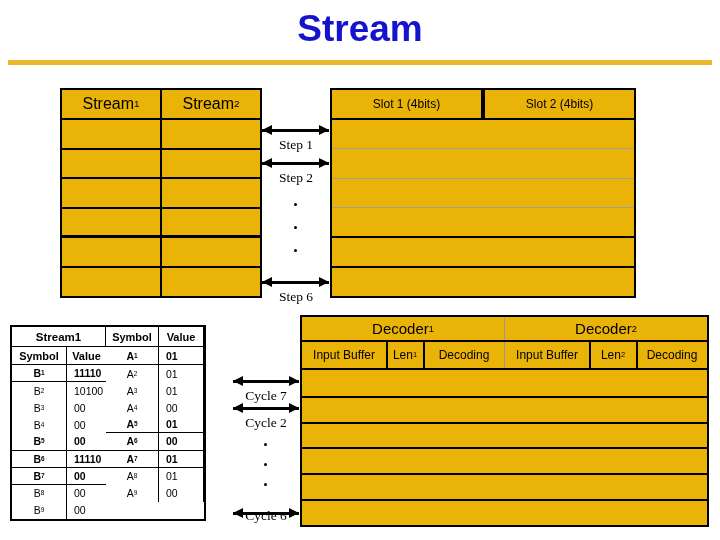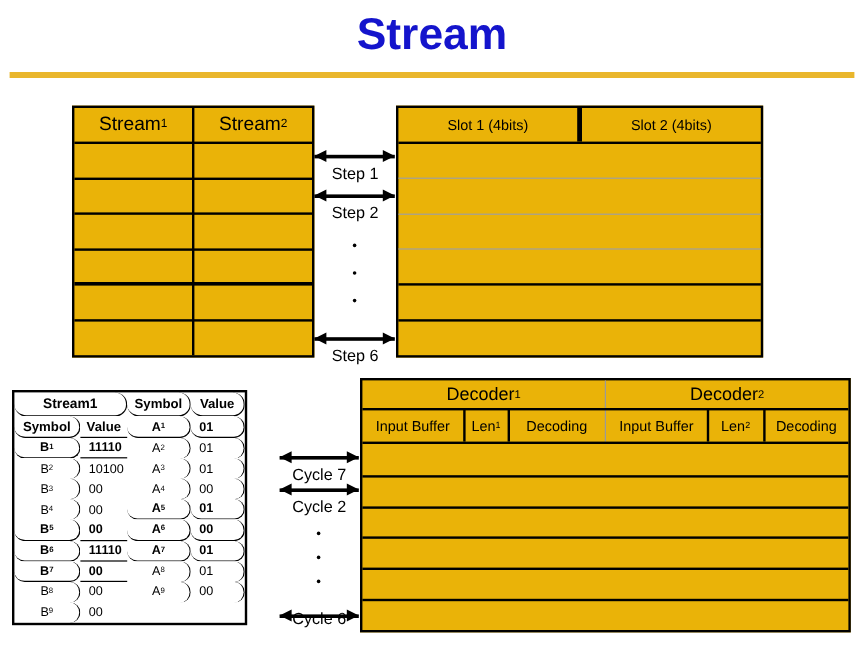--- a/index.html
+++ b/index.html
@@ -16,32 +16,32 @@
   .cell{position:absolute;display:flex;align-items:center;justify-content:center;}
 
   sub{font-size:0.62em;line-height:0;}
 
   
   .darrow{position:absolute;height:3px;background:#000;}
   .darrow::before,.darrow::after{content:"";position:absolute;top:-4px;width:0;height:0;
      border-top:5.5px solid transparent;border-bottom:5.5px solid transparent;}
   .darrow::before{left:0;border-right:10px solid #000;}
   .darrow::after{right:0;border-left:10px solid #000;}
-  .alabel{position:absolute;font-size:13.5px;text-align:center;}
+  .alabel{position:absolute;font-size:13.5px;text-align:center;font-family:Liberation Serif, serif;}
   .dot{position:absolute;width:3px;height:3px;background:#000;border-radius:50%;}
 
   
   .symtab{position:absolute;left:10px;top:325px;width:196px;height:196px;
           border:2px solid #000;box-sizing:border-box;display:grid;
           grid-template-columns:55px 39px 53px 1fr;
           grid-template-rows:20px 18px repeat(9,1fr);
           font-size:10.5px;background:#fff;}
   .symtab .c{display:flex;align-items:center;justify-content:center;box-sizing:border-box;min-width:0;}
   .symtab .val{justify-content:flex-start;padding-left:7px;}
-  .symtab .br{border-right:1px solid #000;border-radius:10px;}
+  .symtab .br{border-right:1px solid #000;}
   .symtab .bb{border-bottom:1px solid #000;font-weight:bold;}
   .symtab .gh{font-weight:bold;font-size:11.5px;grid-column:span 2;}
   .symtab .ch{font-size:11px;}
 </style>
 </head>
 <body>
 
 <div class="slide">
 
   <h1 class="title">Stream</h1>

